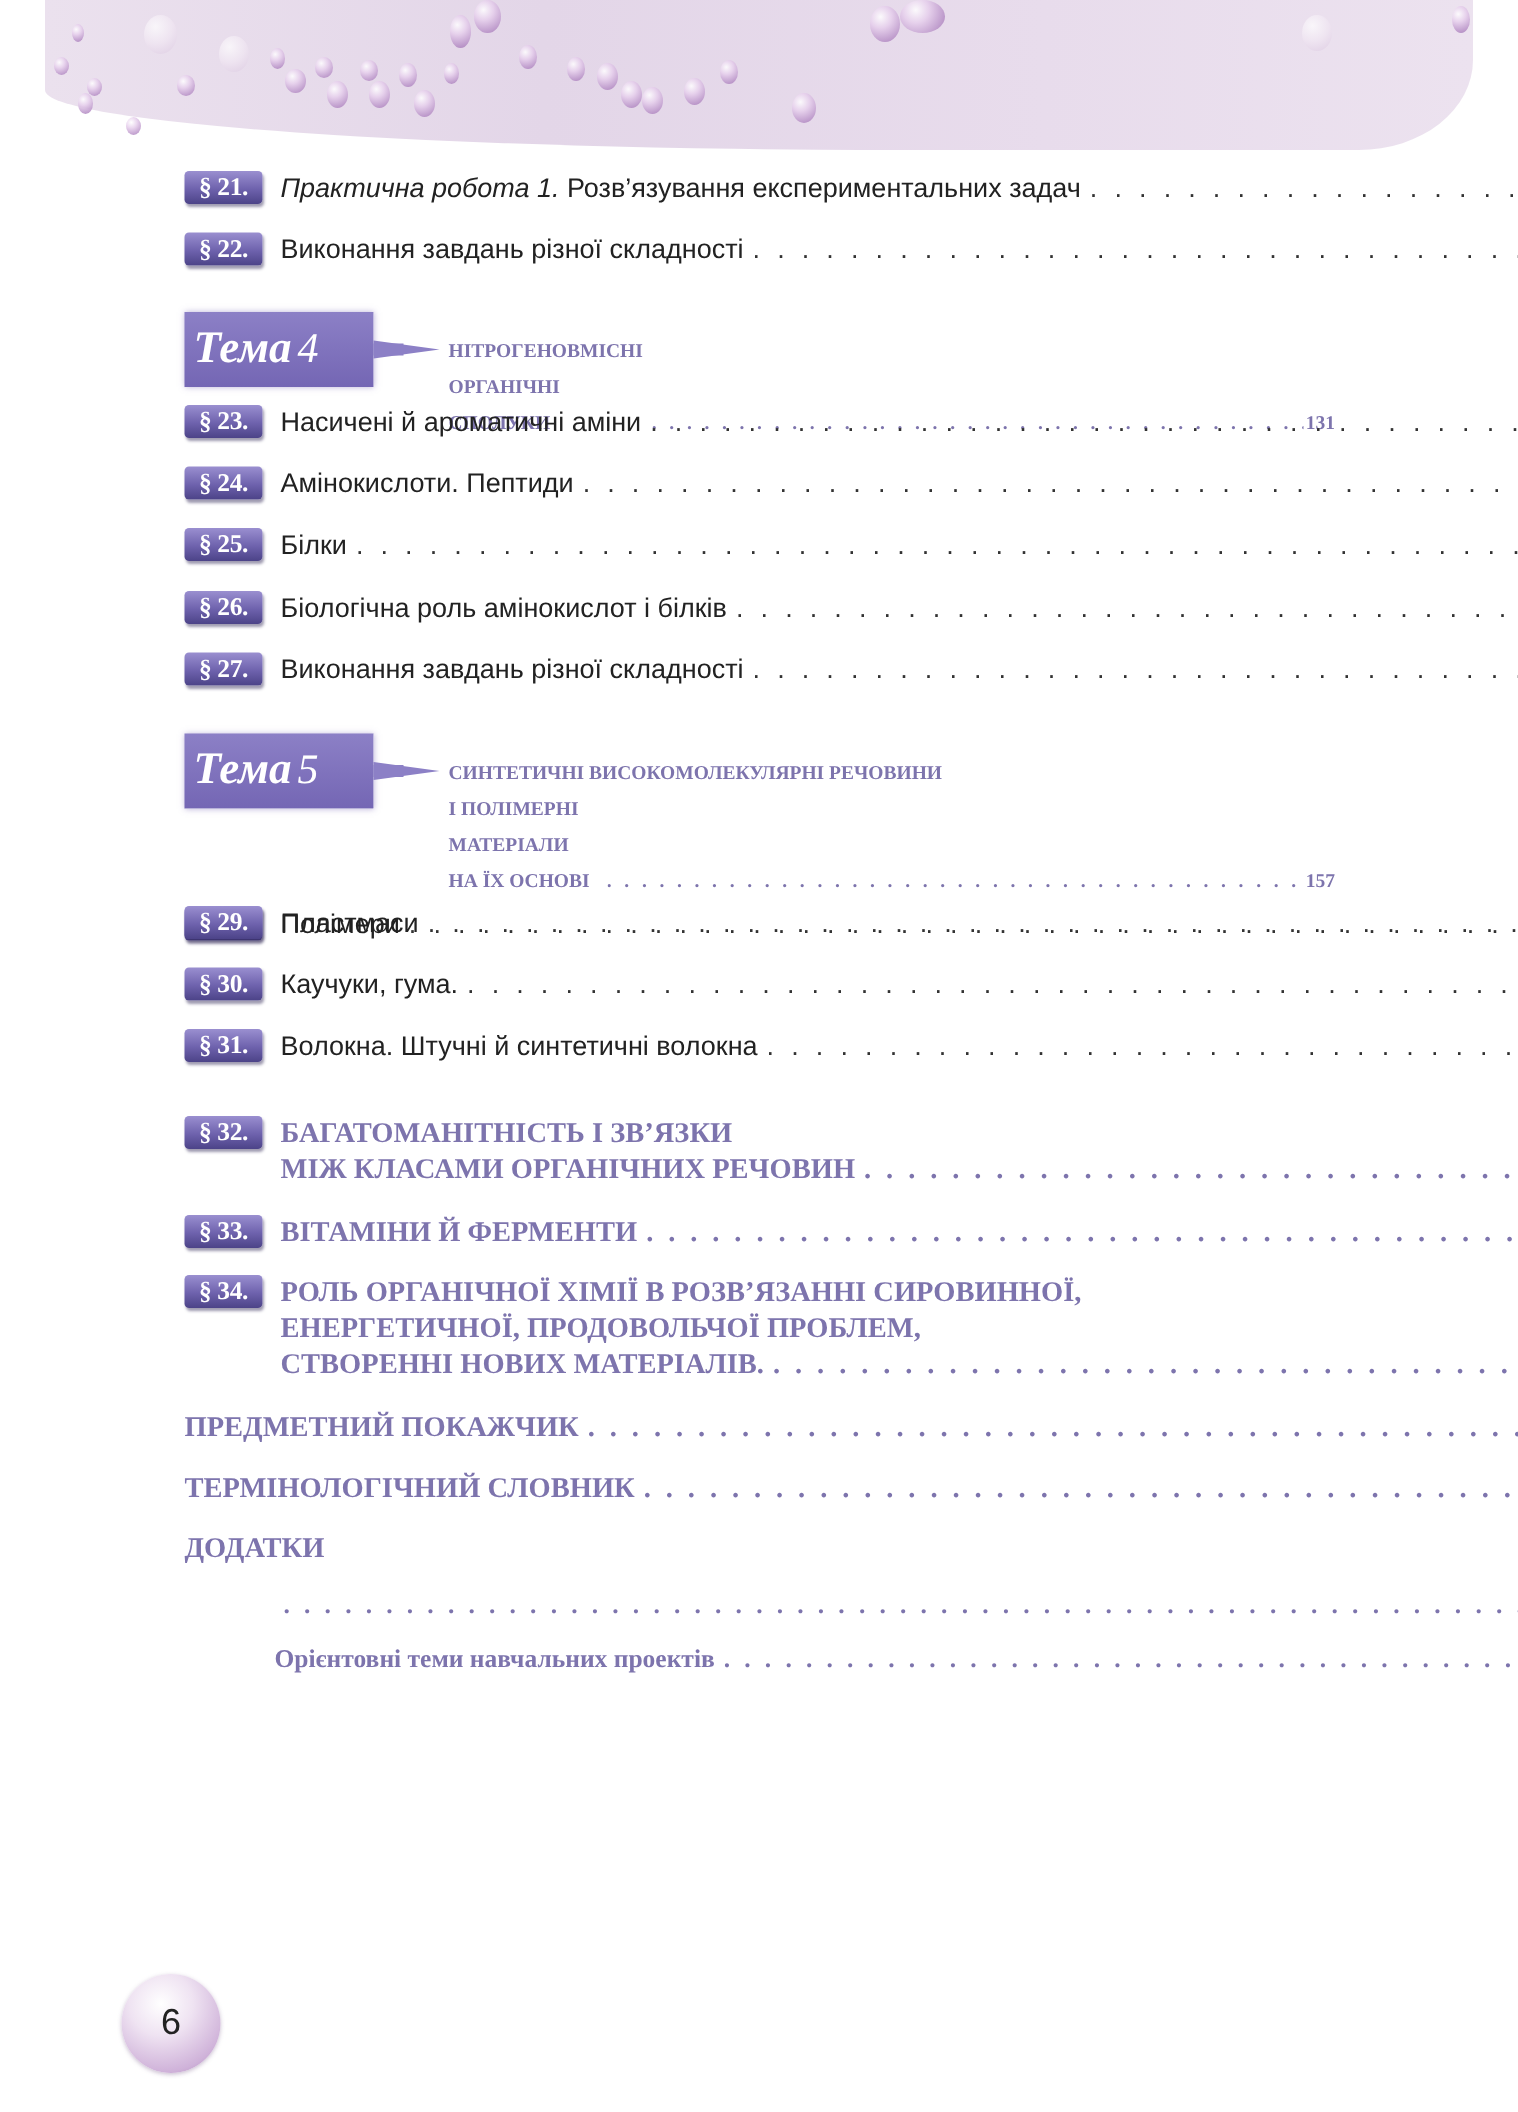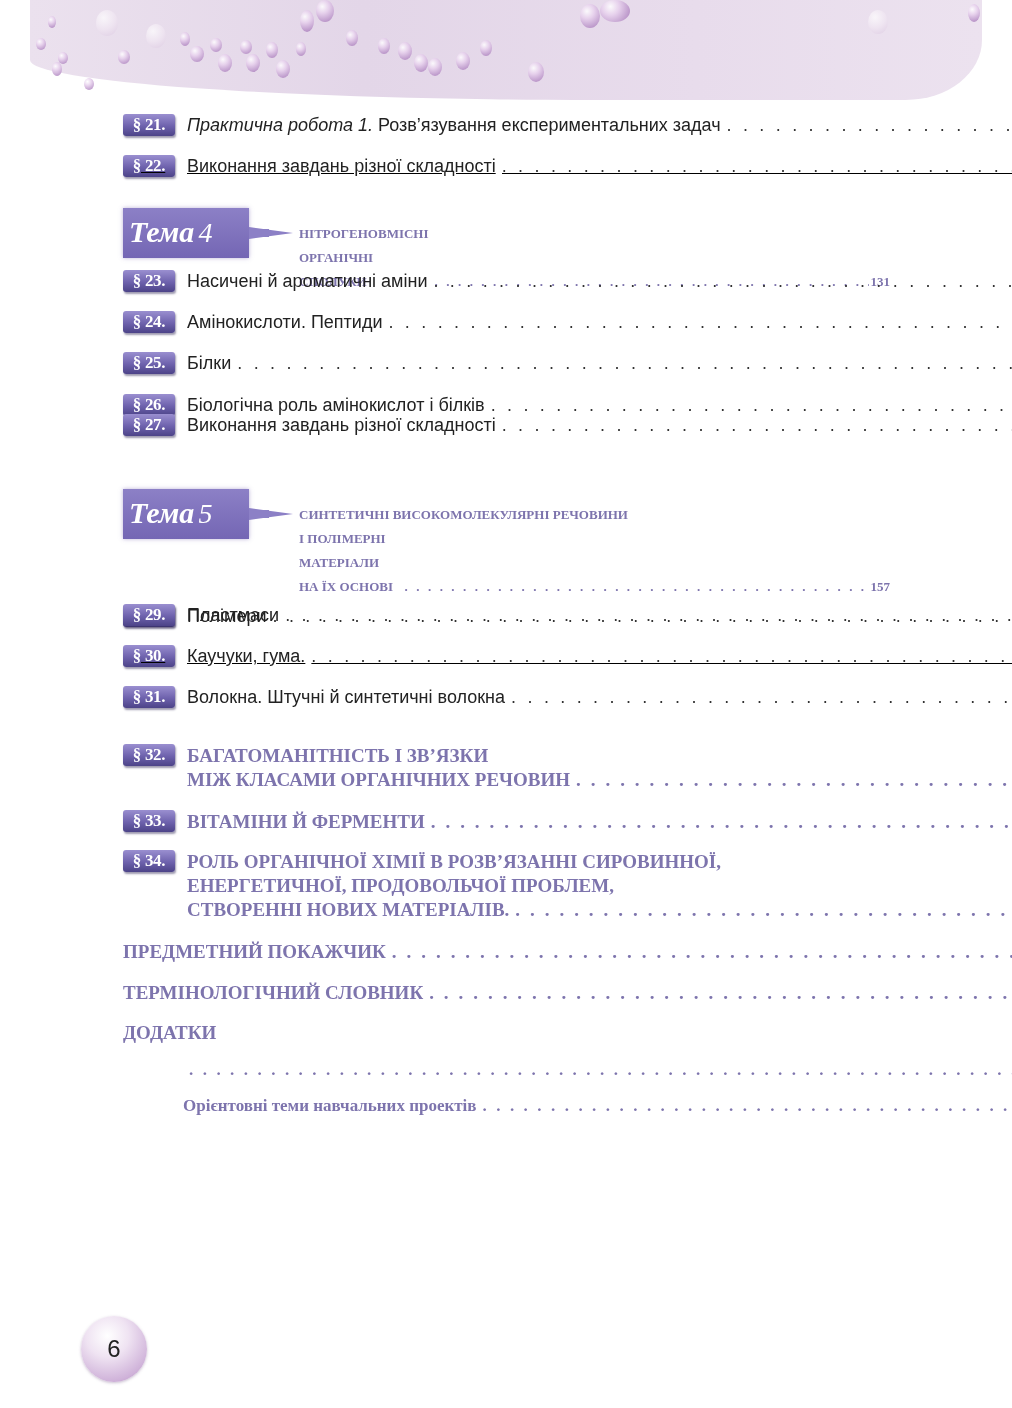--- a/index.html
+++ b/index.html
@@ -89,21 +89,21 @@
 
   <div class="row" style="top:114px;">
     <span class="badge">§ 21.</span>
     <div class="entry">
       <span class="title"><i>Практична робота 1.</i><span> Розв’язування експериментальних задач</span></span>
       <span class="leader"></span>
 
     </div>
   </div>
 
-  <div class="row" style="top:155px;text-decoration:underline;">
+  <div class="row" style="top:155px;">
     <span class="badge">§ 22.</span>
     <div class="entry">
       <span class="title">Виконання завдань різної складності</span>
       <span class="leader"></span>
 
     </div>
   </div>
 
   <div class="tema" style="top:208px;height:52px;">
     <div class="tema-box">
@@ -141,21 +141,21 @@
         <span class="leader"></span>
       </div>
   </div>
   <div class="row" style="top:394px;">
     <span class="badge">§ 26.</span>
     <div class="entry">
         <span class="title">Біологічна роль амінокислот і білків</span>
         <span class="leader"></span>
       </div>
   </div>
-  <div class="row" style="top:414px;">
+  <div class="row" style="top:435px;">
     <span class="badge">§ 27.</span>
     <div class="entry">
         <span class="title">Виконання завдань різної складності</span>
         <span class="leader"></span>
       </div>
   </div>
 
   <div class="tema" style="top:489px;height:52px;">
     <div class="tema-box">
       <span class="word"><span>Тема</span><span class="num">5</span></span>
@@ -179,21 +179,21 @@
         <span class="leader"></span>
       </div>
   </div>
   <div class="row" style="top:604px;">
     <span class="badge">§ 29.</span>
     <div class="entry">
         <span class="title">Пластмаси</span>
         <span class="leader"></span>
       </div>
   </div>
-  <div class="row" style="top:645px;text-decoration:underline;">
+  <div class="row" style="top:645px;">
     <span class="badge">§ 30.</span>
     <div class="entry">
         <span class="title">Каучуки, гума.</span>
         <span class="leader"></span>
       </div>
   </div>
   <div class="row" style="top:686px;">
     <span class="badge">§ 31.</span>
     <div class="entry">
         <span class="title">Волокна. Штучні й синтетичні волокна</span>

